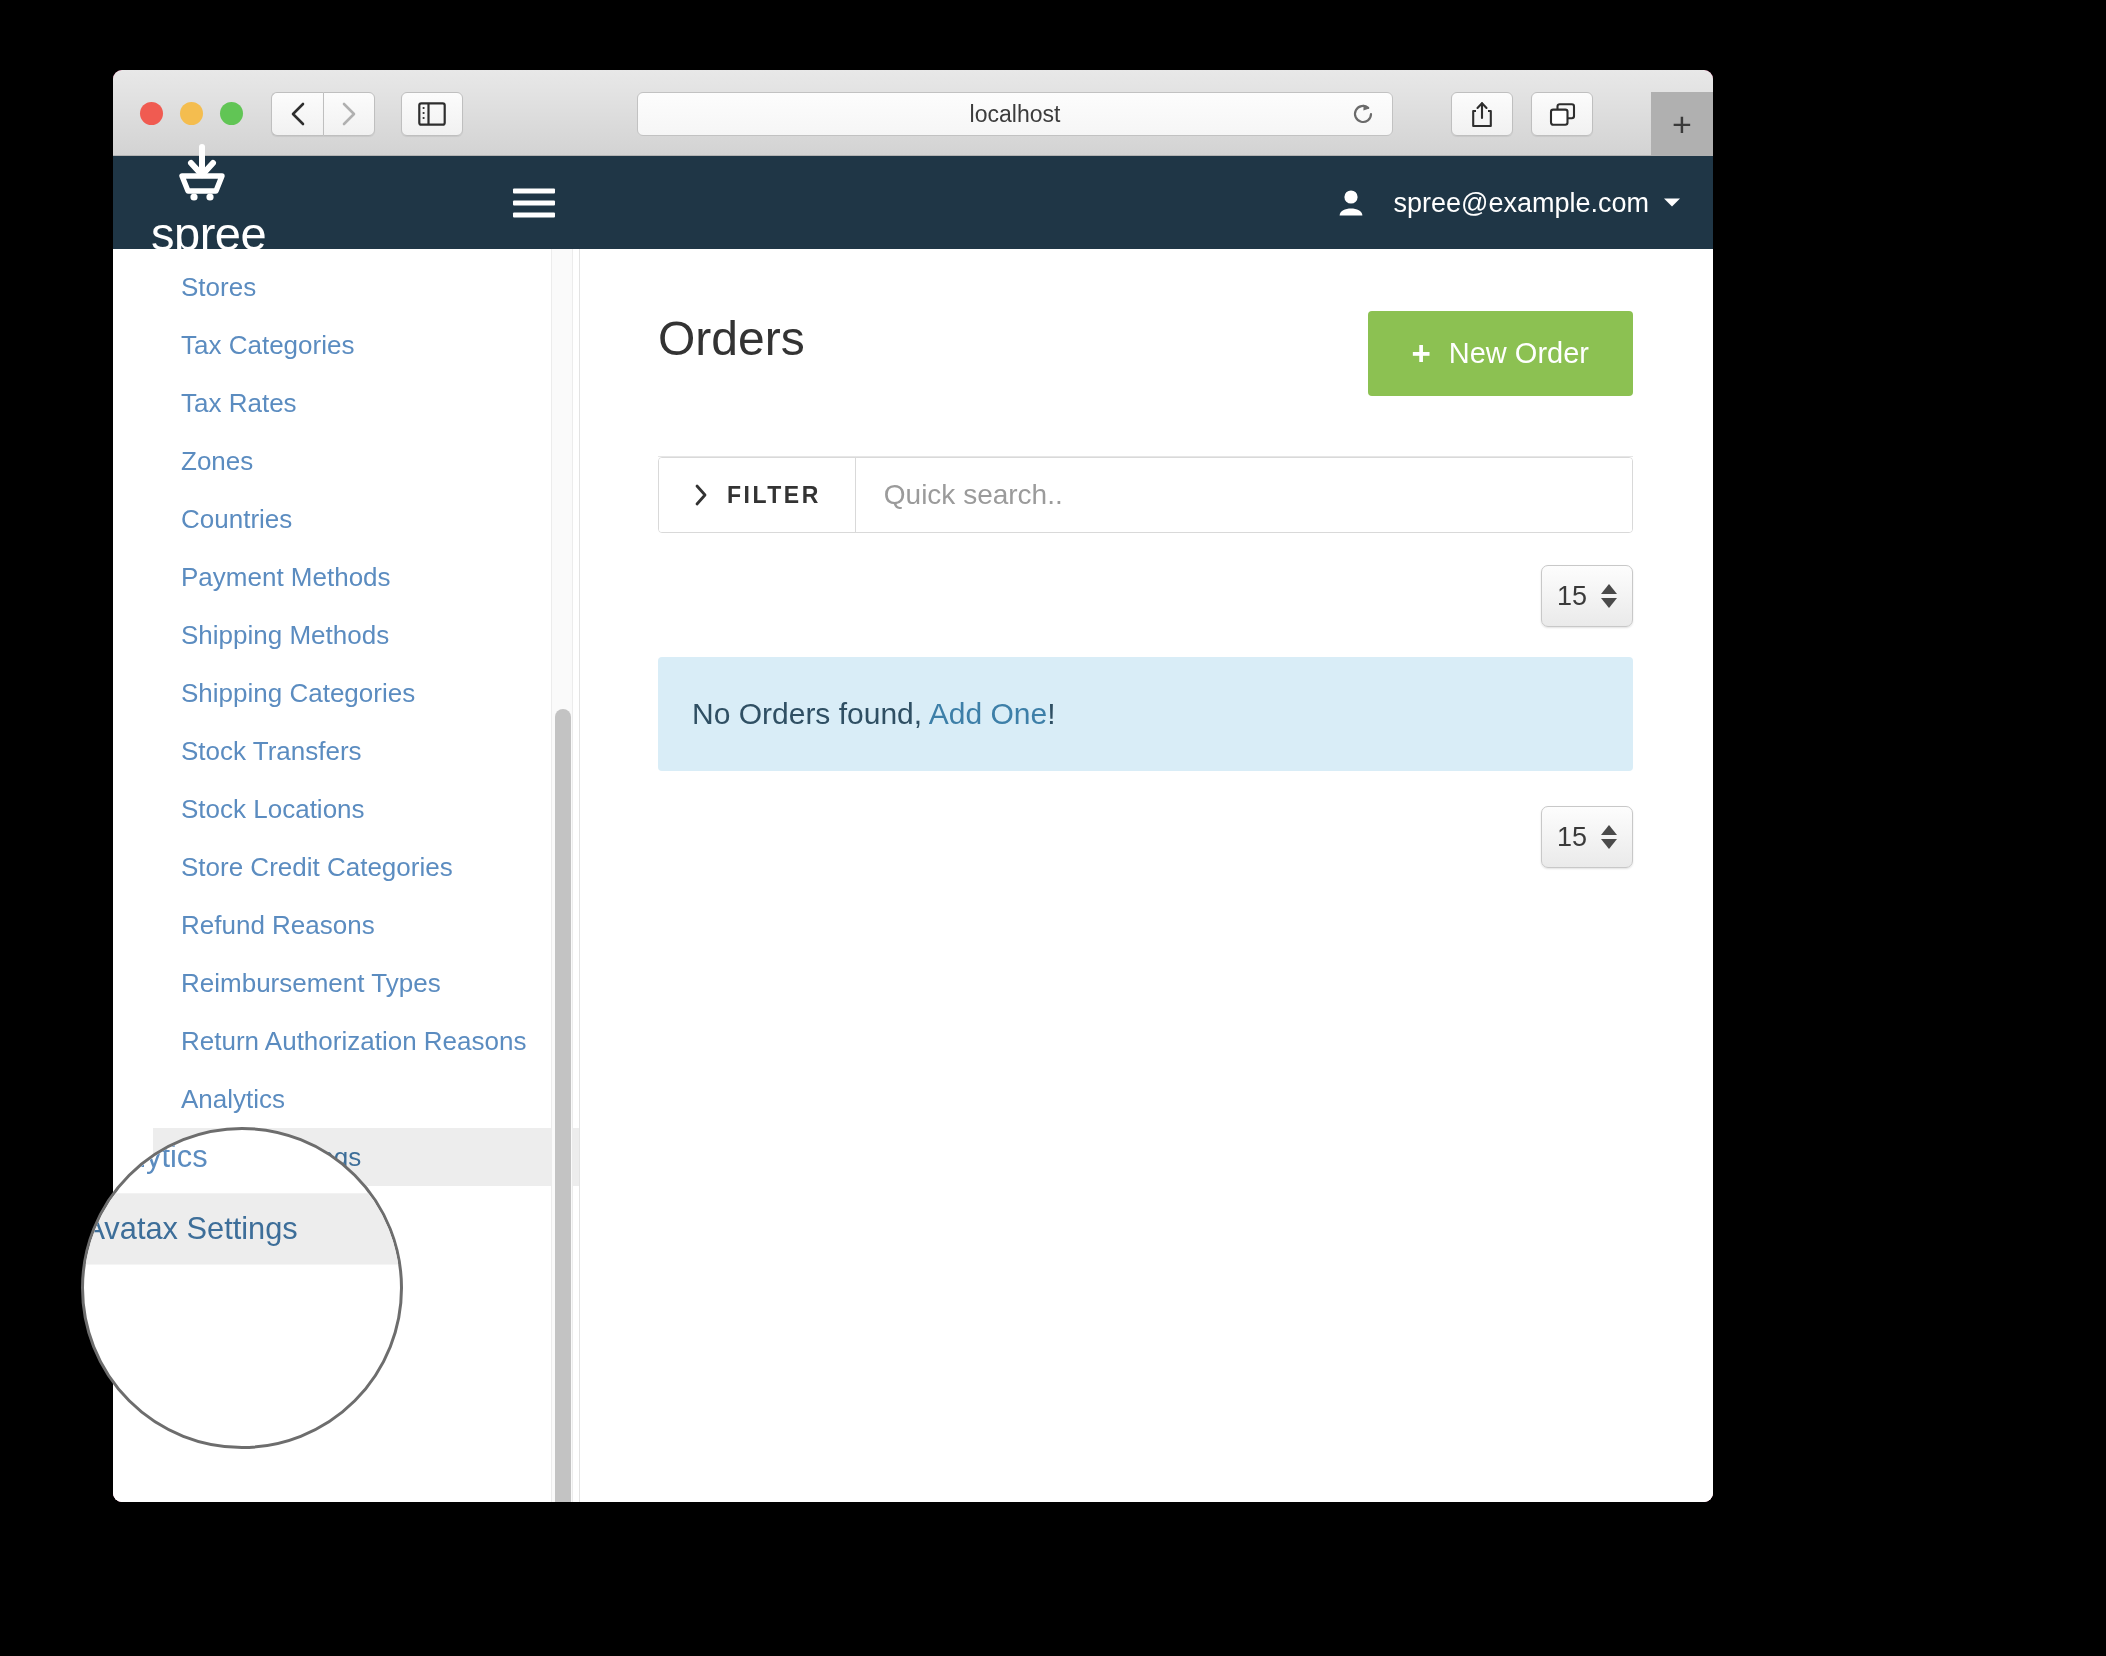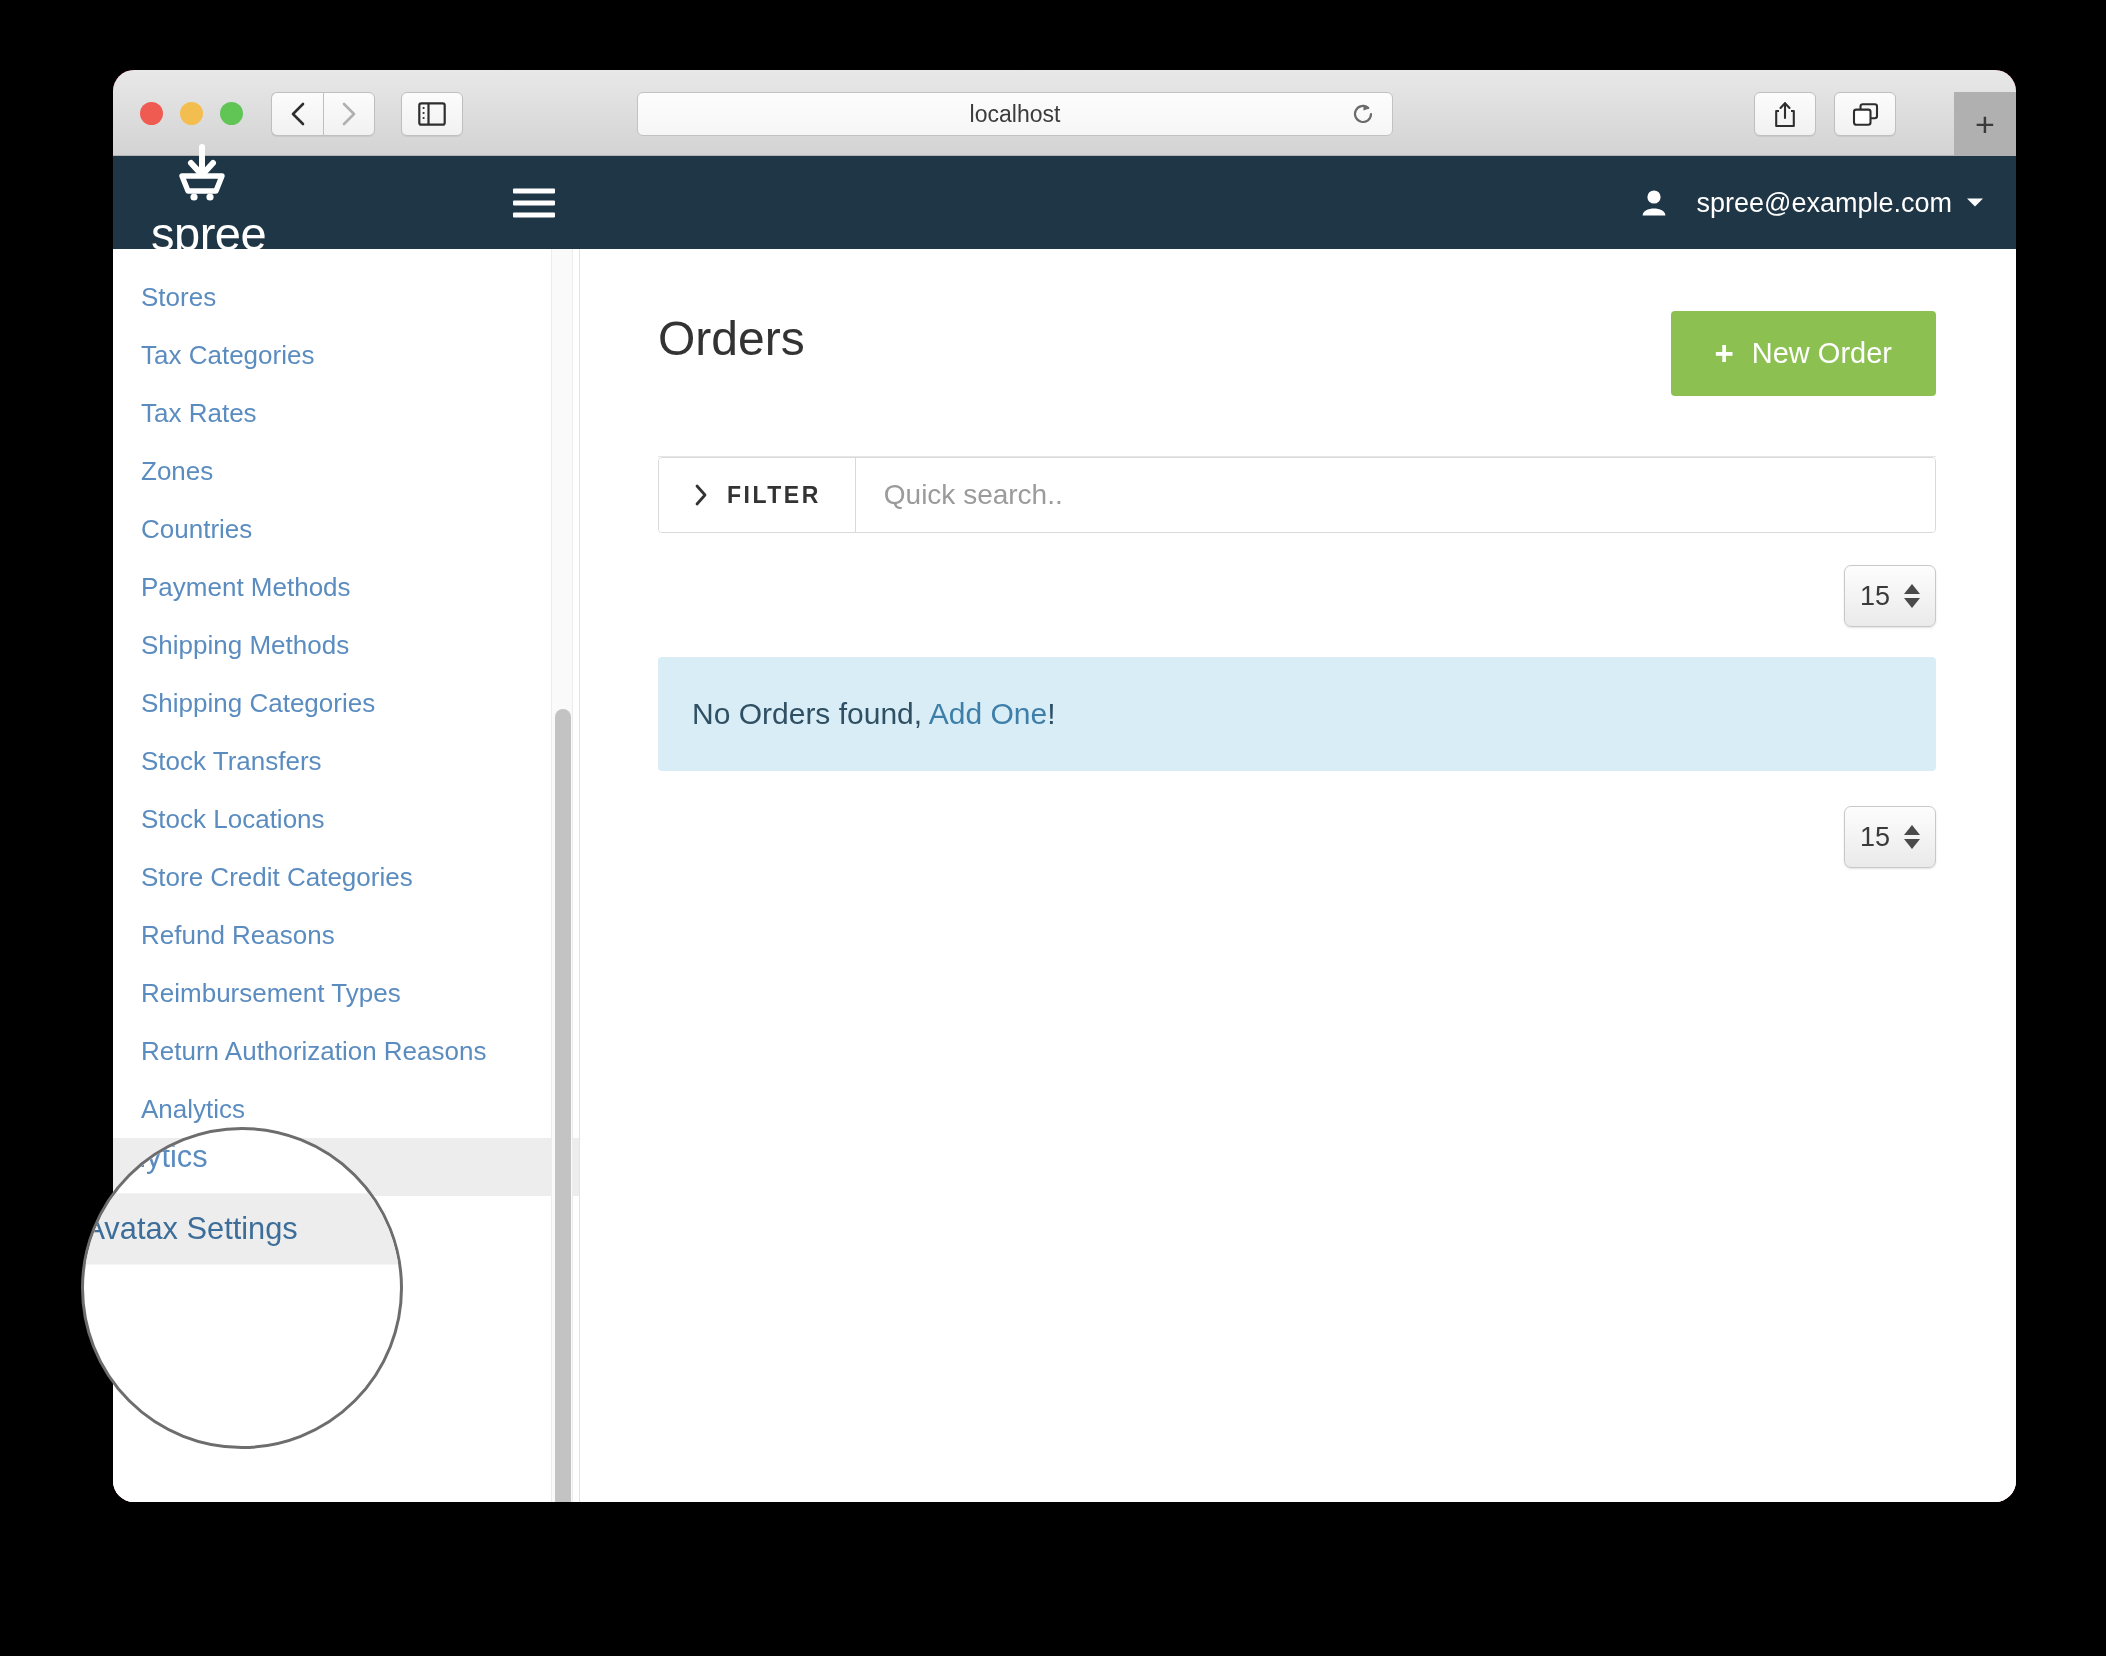--- a/index.html
+++ b/index.html
@@ -5,23 +5,23 @@
   * { margin:0; padding:0; box-sizing:border-box; }
   html,body {
     width:2106px; height:1656px;
     background:#000; overflow:hidden;
     font-family:"Liberation Sans", sans-serif;
   }
 
   
   #browser-window{
     position:absolute; left:113px; top:70px;
-    width:1903px; height:1432px;
+    width:1600px; height:1432px;
     background:#be185d;
-    border-radius:21px;
+    border-radius:9px;
     overflow:hidden;
     box-shadow:0 3px 22px rgba(0,0,0,.45);
   }
 
   
   #browser-toolbar{
     position:relative; height:86px;
     background:linear-gradient(#e8e8e8,#d3d3d3);
     border-bottom:1px solid #b4b4b4;
   }
@@ -88,21 +88,21 @@
   #user-email{ margin:0 14px 0 29px; }
 
   
   #app-body{ display:flex; height:calc(100% - 93px); }
 
   #sidebar{
     position:relative; width:467px; flex:none;
     background:#fff; border-right:1px solid #e3e3e3;
     overflow:hidden;
   }
-  #sidebar-list{ padding-top:19px; }
+  #sidebar-list{ padding-top:9px;margin-left:40px; }
   .nav-item{
     display:block; height:58px; line-height:58px;
     padding-left:28px; font-size:26px;
     color:#5b8cc0; text-decoration:none; white-space:nowrap;
   }
   .nav-item.active{ background:#ededed; color:#3d6e99; }
 
   #sidebar-scrollbar{
     position:absolute; right:6px; top:0; width:22px; height:100%;
     background:#fafafa; border-left:1px solid #ececec; border-right:1px solid #ececec;

